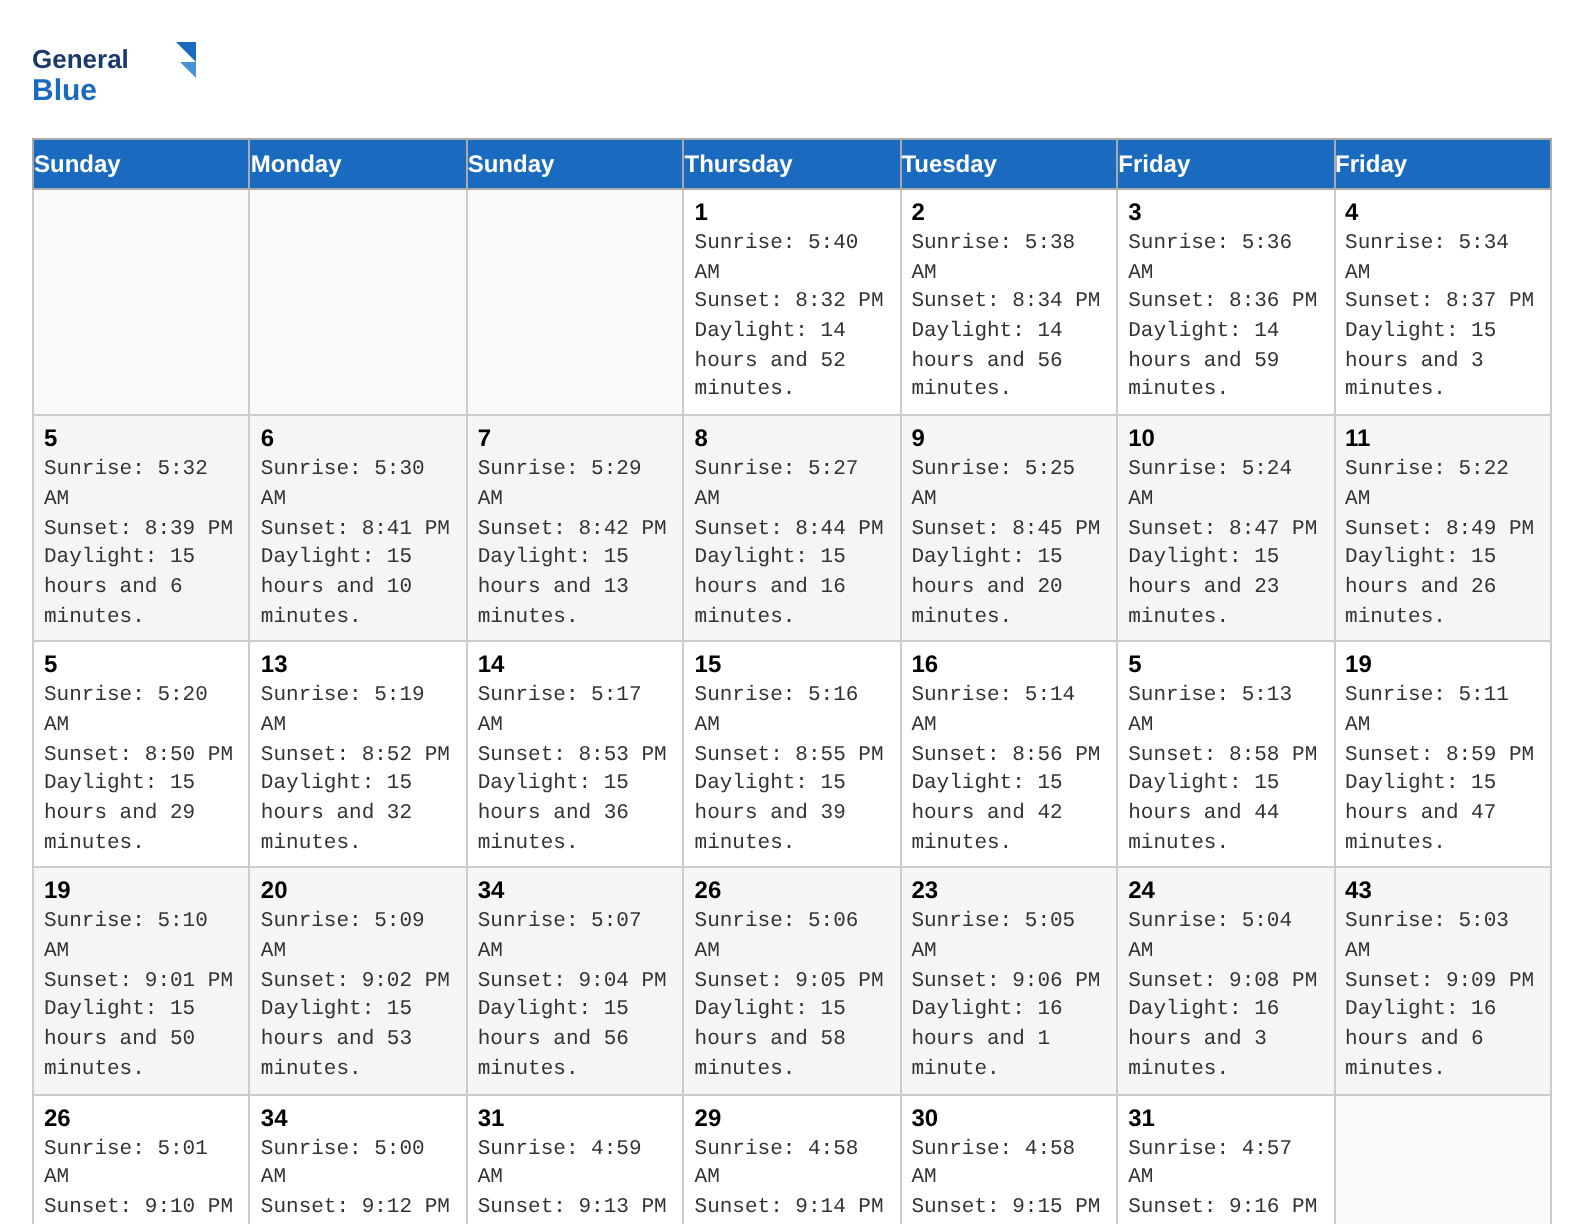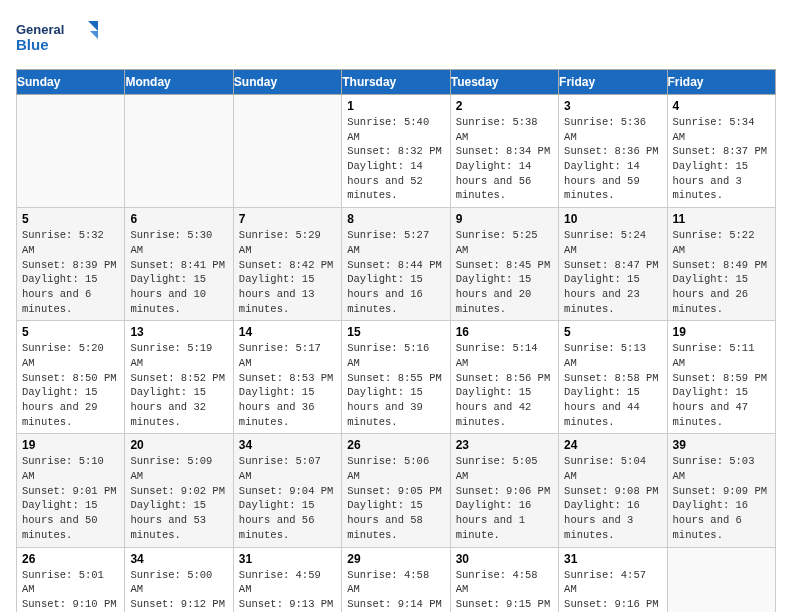--- a/index.html
+++ b/index.html
@@ -209,21 +209,21 @@
         </td>
         <td>
           <span class="day-num">23</span>
           <div class="day-info">Sunrise: 5:05 AM<br>Sunset: 9:06 PM<br>Daylight: 16 hours and 1 minute.</div>
         </td>
         <td>
           <span class="day-num">24</span>
           <div class="day-info">Sunrise: 5:04 AM<br>Sunset: 9:08 PM<br>Daylight: 16 hours and 3 minutes.</div>
         </td>
         <td>
-          <span class="day-num">39</span>
+          <span class="day-num">43</span>
           <div class="day-info">Sunrise: 5:03 AM<br>Sunset: 9:09 PM<br>Daylight: 16 hours and 6 minutes.</div>
         </td>
       </tr>
       <tr>
         <td>
           <span class="day-num">26</span>
           <div class="day-info">Sunrise: 5:01 AM<br>Sunset: 9:10 PM<br>Daylight: 16 hours and 8 minutes.</div>
         </td>
         <td>
           <span class="day-num">34</span>

